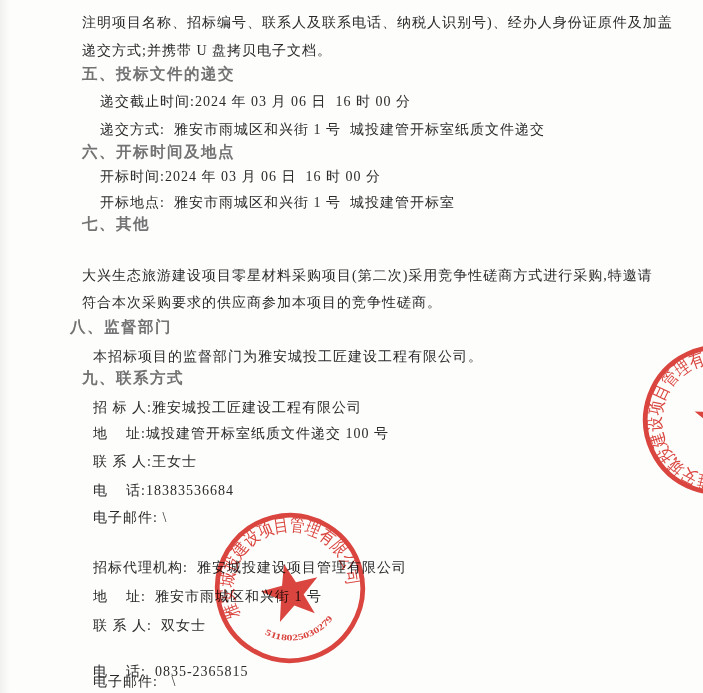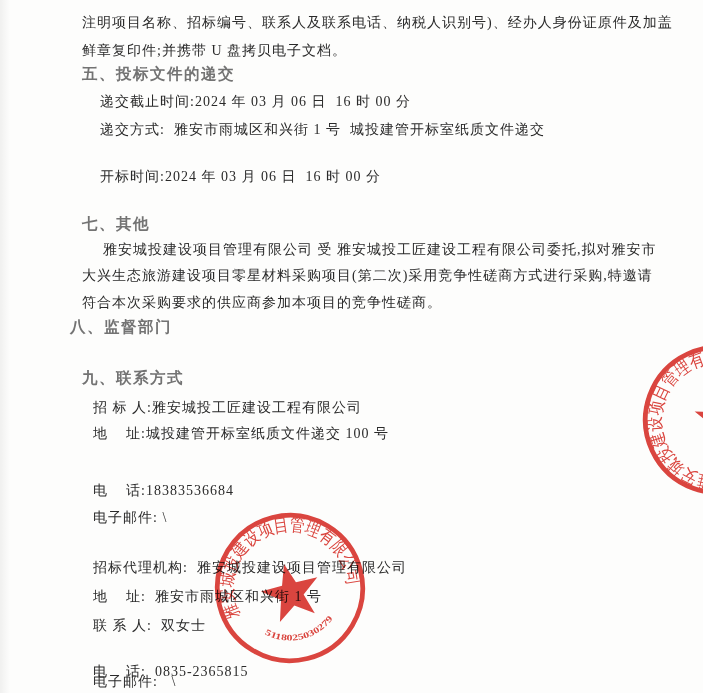--- a/index.html
+++ b/index.html
@@ -31,38 +31,41 @@
   .seal text{font-family:"Liberation Serif","DejaVu Serif",serif;}
   .seal-main{left:204px;top:502px;transform:rotate(-14deg);}
   .seal-side{left:632px;top:334px;transform:rotate(-70deg);}
 </style>
 </head>
 <body>
 
 <div class="page">
 
   <div class="line" style="left:82px;top:13px">注明项目名称、招标编号、联系人及联系电话、纳税人识别号)、经办人身份证原件及加盖</div>
-  <div class="line" style="left:82px;top:41px">鲜章复印件;并携带 U 盘拷贝电子文档。</div>
+  <div class="line" style="left:82px;top:41px">递交方式;并携带 U 盘拷贝电子文档。</div>
 
   <div class="heading" style="left:82px;top:64px">五、投标文件的递交</div>
   <div class="line" style="left:100px;top:92px">递交截止时间:2024 年 03 月 06 日  16 时 00 分</div>
   <div class="line" style="left:100px;top:120px">递交方式:  雅安市雨城区和兴街 1 号  城投建管开标室纸质文件递交</div>
 
+  <div class="heading" style="left:82px;top:142px">六、开标时间及地点</div>
   <div class="line" style="left:100px;top:167px">开标时间:2024 年 03 月 06 日  16 时 00 分</div>
+  <div class="line" style="left:100px;top:193px">开标地点:  雅安市雨城区和兴街 1 号  城投建管开标室</div>
 
   <div class="heading" style="left:82px;top:214px">七、其他</div>
-  <div class="line" style="left:103px;top:240px">雅安城投建设项目管理有限公司 受 雅安城投工匠建设工程有限公司委托,拟对雅安市</div>
   <div class="line" style="left:82px;top:266px">大兴生态旅游建设项目零星材料采购项目(第二次)采用竞争性磋商方式进行采购,特邀请</div>
   <div class="line" style="left:82px;top:293px">符合本次采购要求的供应商参加本项目的竞争性磋商。</div>
 
   <div class="heading" style="left:70px;top:317px">八、监督部门</div>
+  <div class="line" style="left:93px;top:347px">本招标项目的监督部门为雅安城投工匠建设工程有限公司。</div>
 
   <div class="heading" style="left:82px;top:368px">九、联系方式</div>
   <div class="line" style="left:93px;top:398px">招 标 人:雅安城投工匠建设工程有限公司</div>
   <div class="line" style="left:93px;top:424px">地    址:城投建管开标室纸质文件递交 100 号</div>
+  <div class="line" style="left:93px;top:452px">联 系 人:王女士</div>
   <div class="line" style="left:93px;top:481px">电    话:18383536684</div>
   <div class="line" style="left:93px;top:508px">电子邮件: \</div>
 
   <div class="line" style="left:93px;top:558px">招标代理机构:  雅安城投建设项目管理有限公司</div>
   <div class="line" style="left:93px;top:587px">地    址:  雅安市雨城区和兴街 1 号</div>
   <div class="line" style="left:93px;top:616px">联 系 人:  双女士</div>
   <div class="line" style="left:93px;top:662px">电    话:  0835-2365815</div>
   <div class="line" style="left:93px;top:672px">电子邮件:   \</div>
 
   <svg class="seal seal-main" width="172" height="172" viewBox="0 0 180 180">

